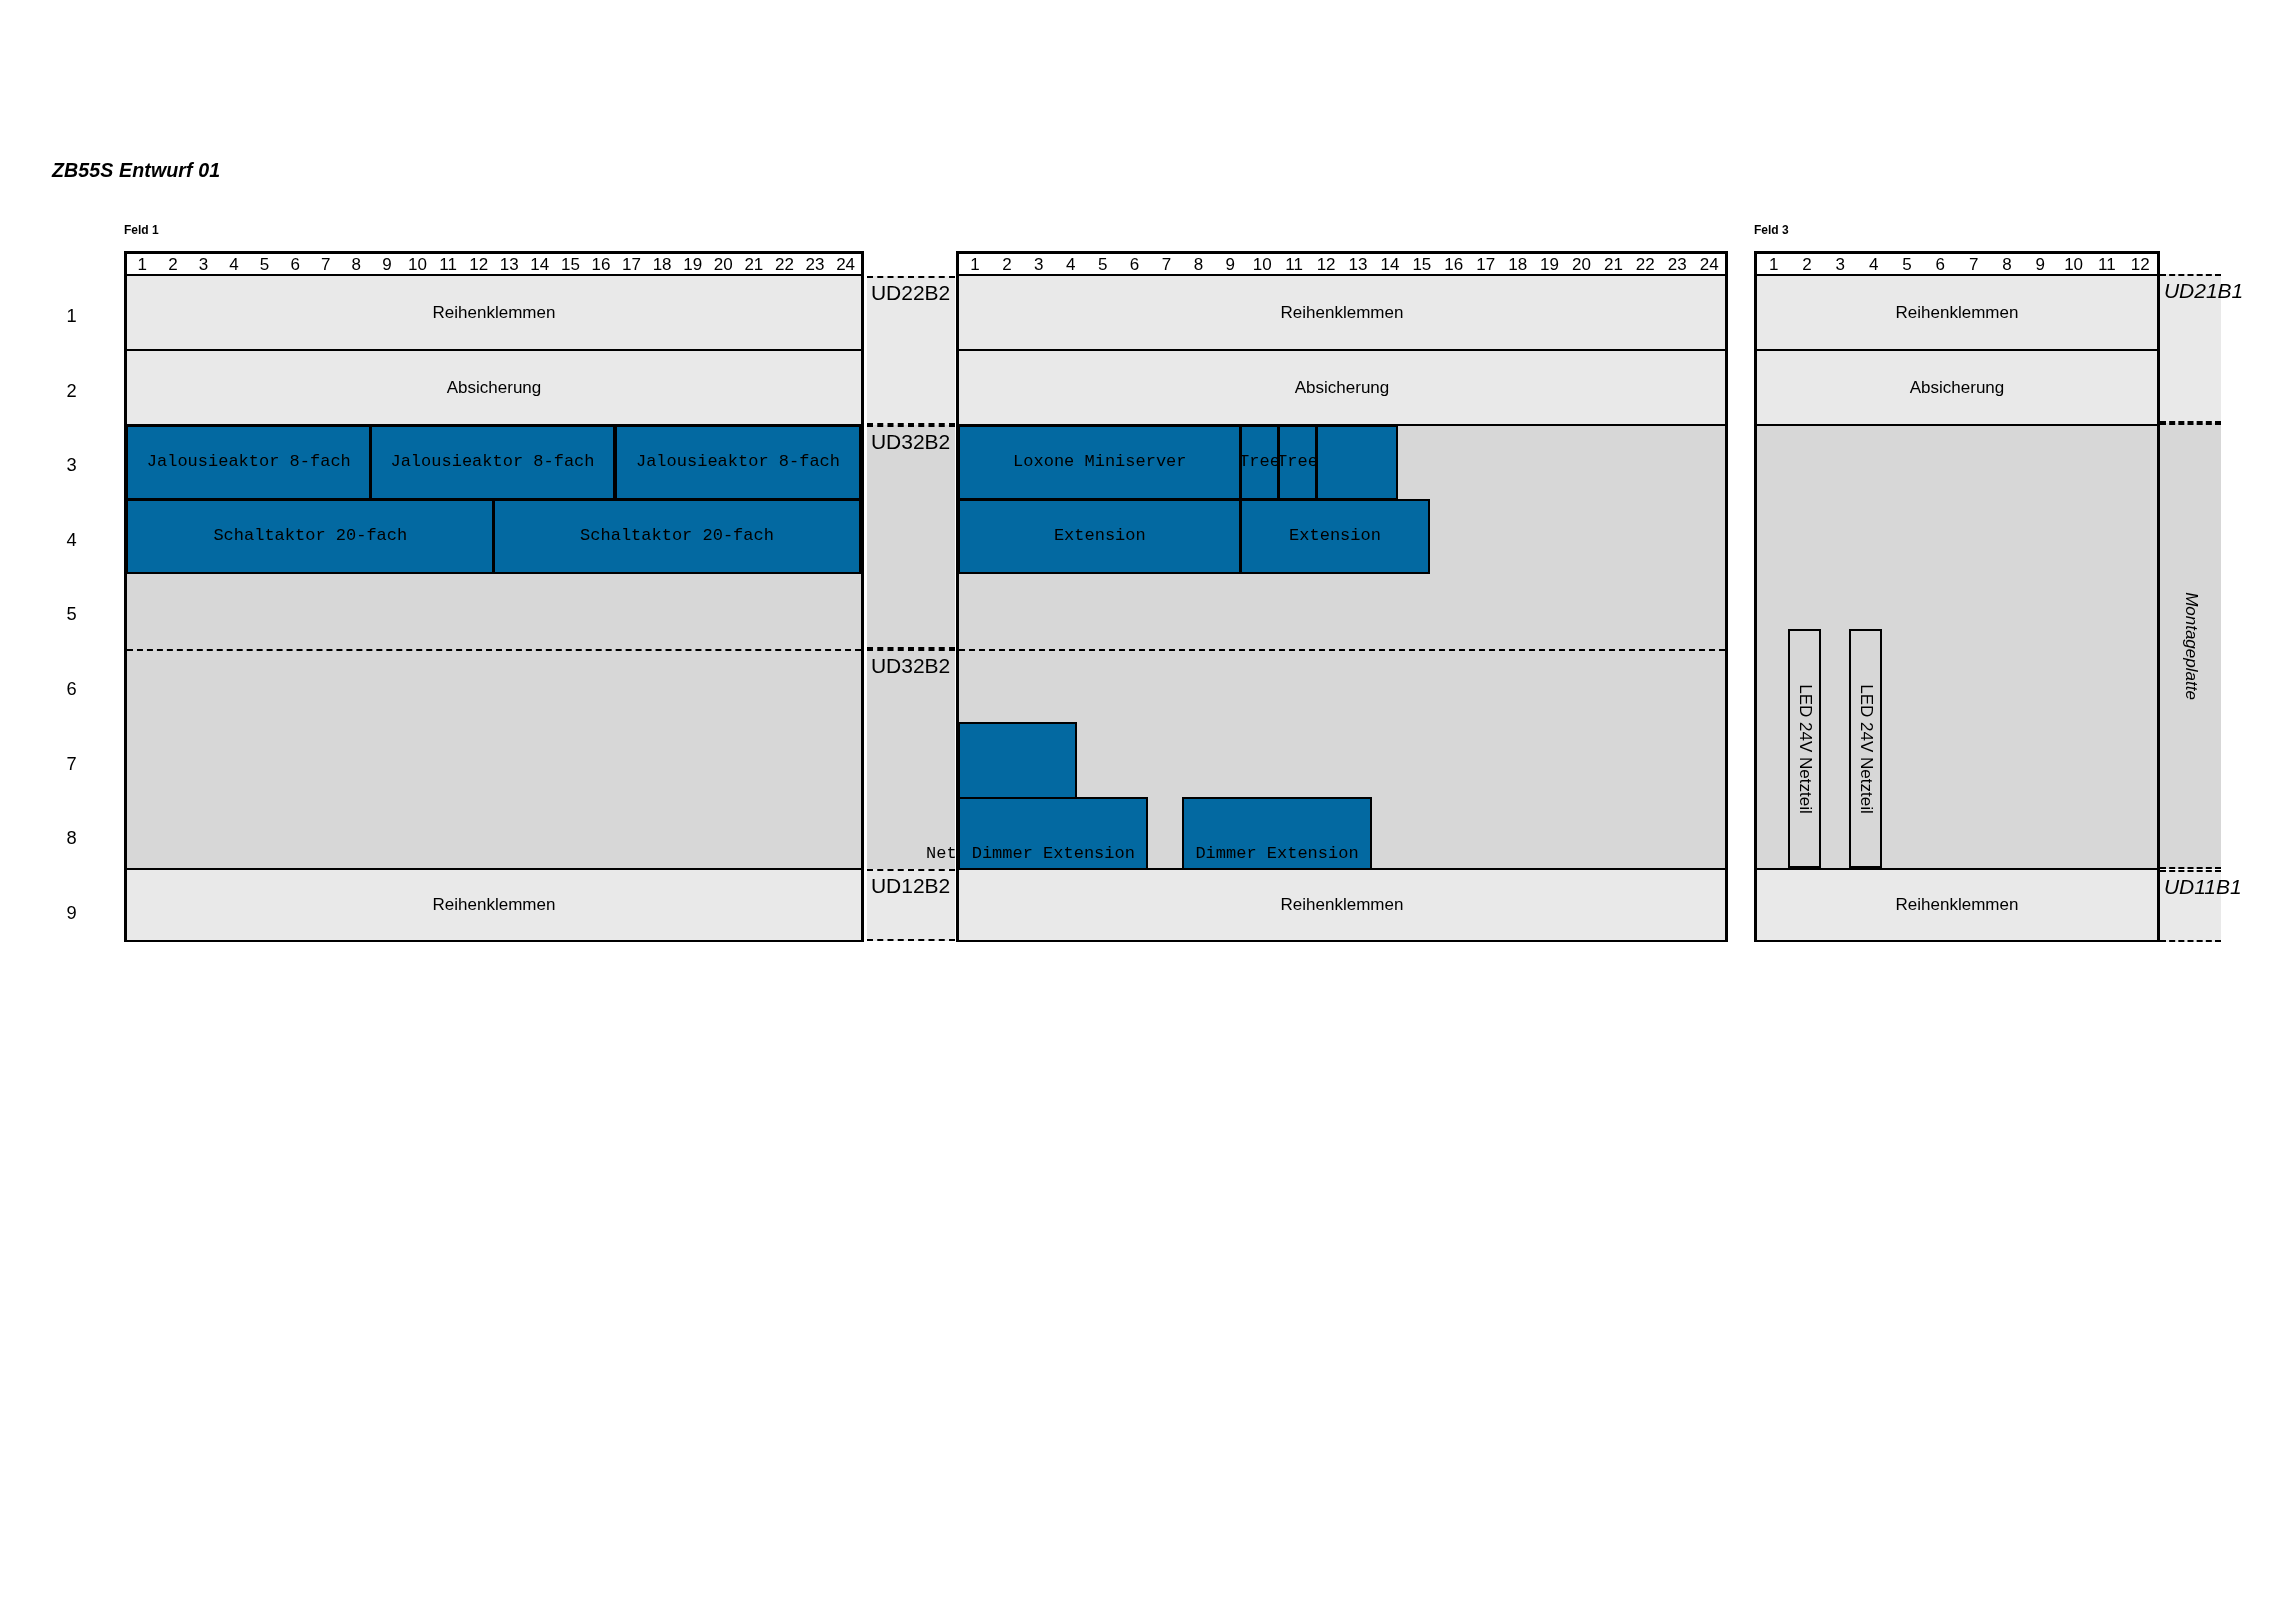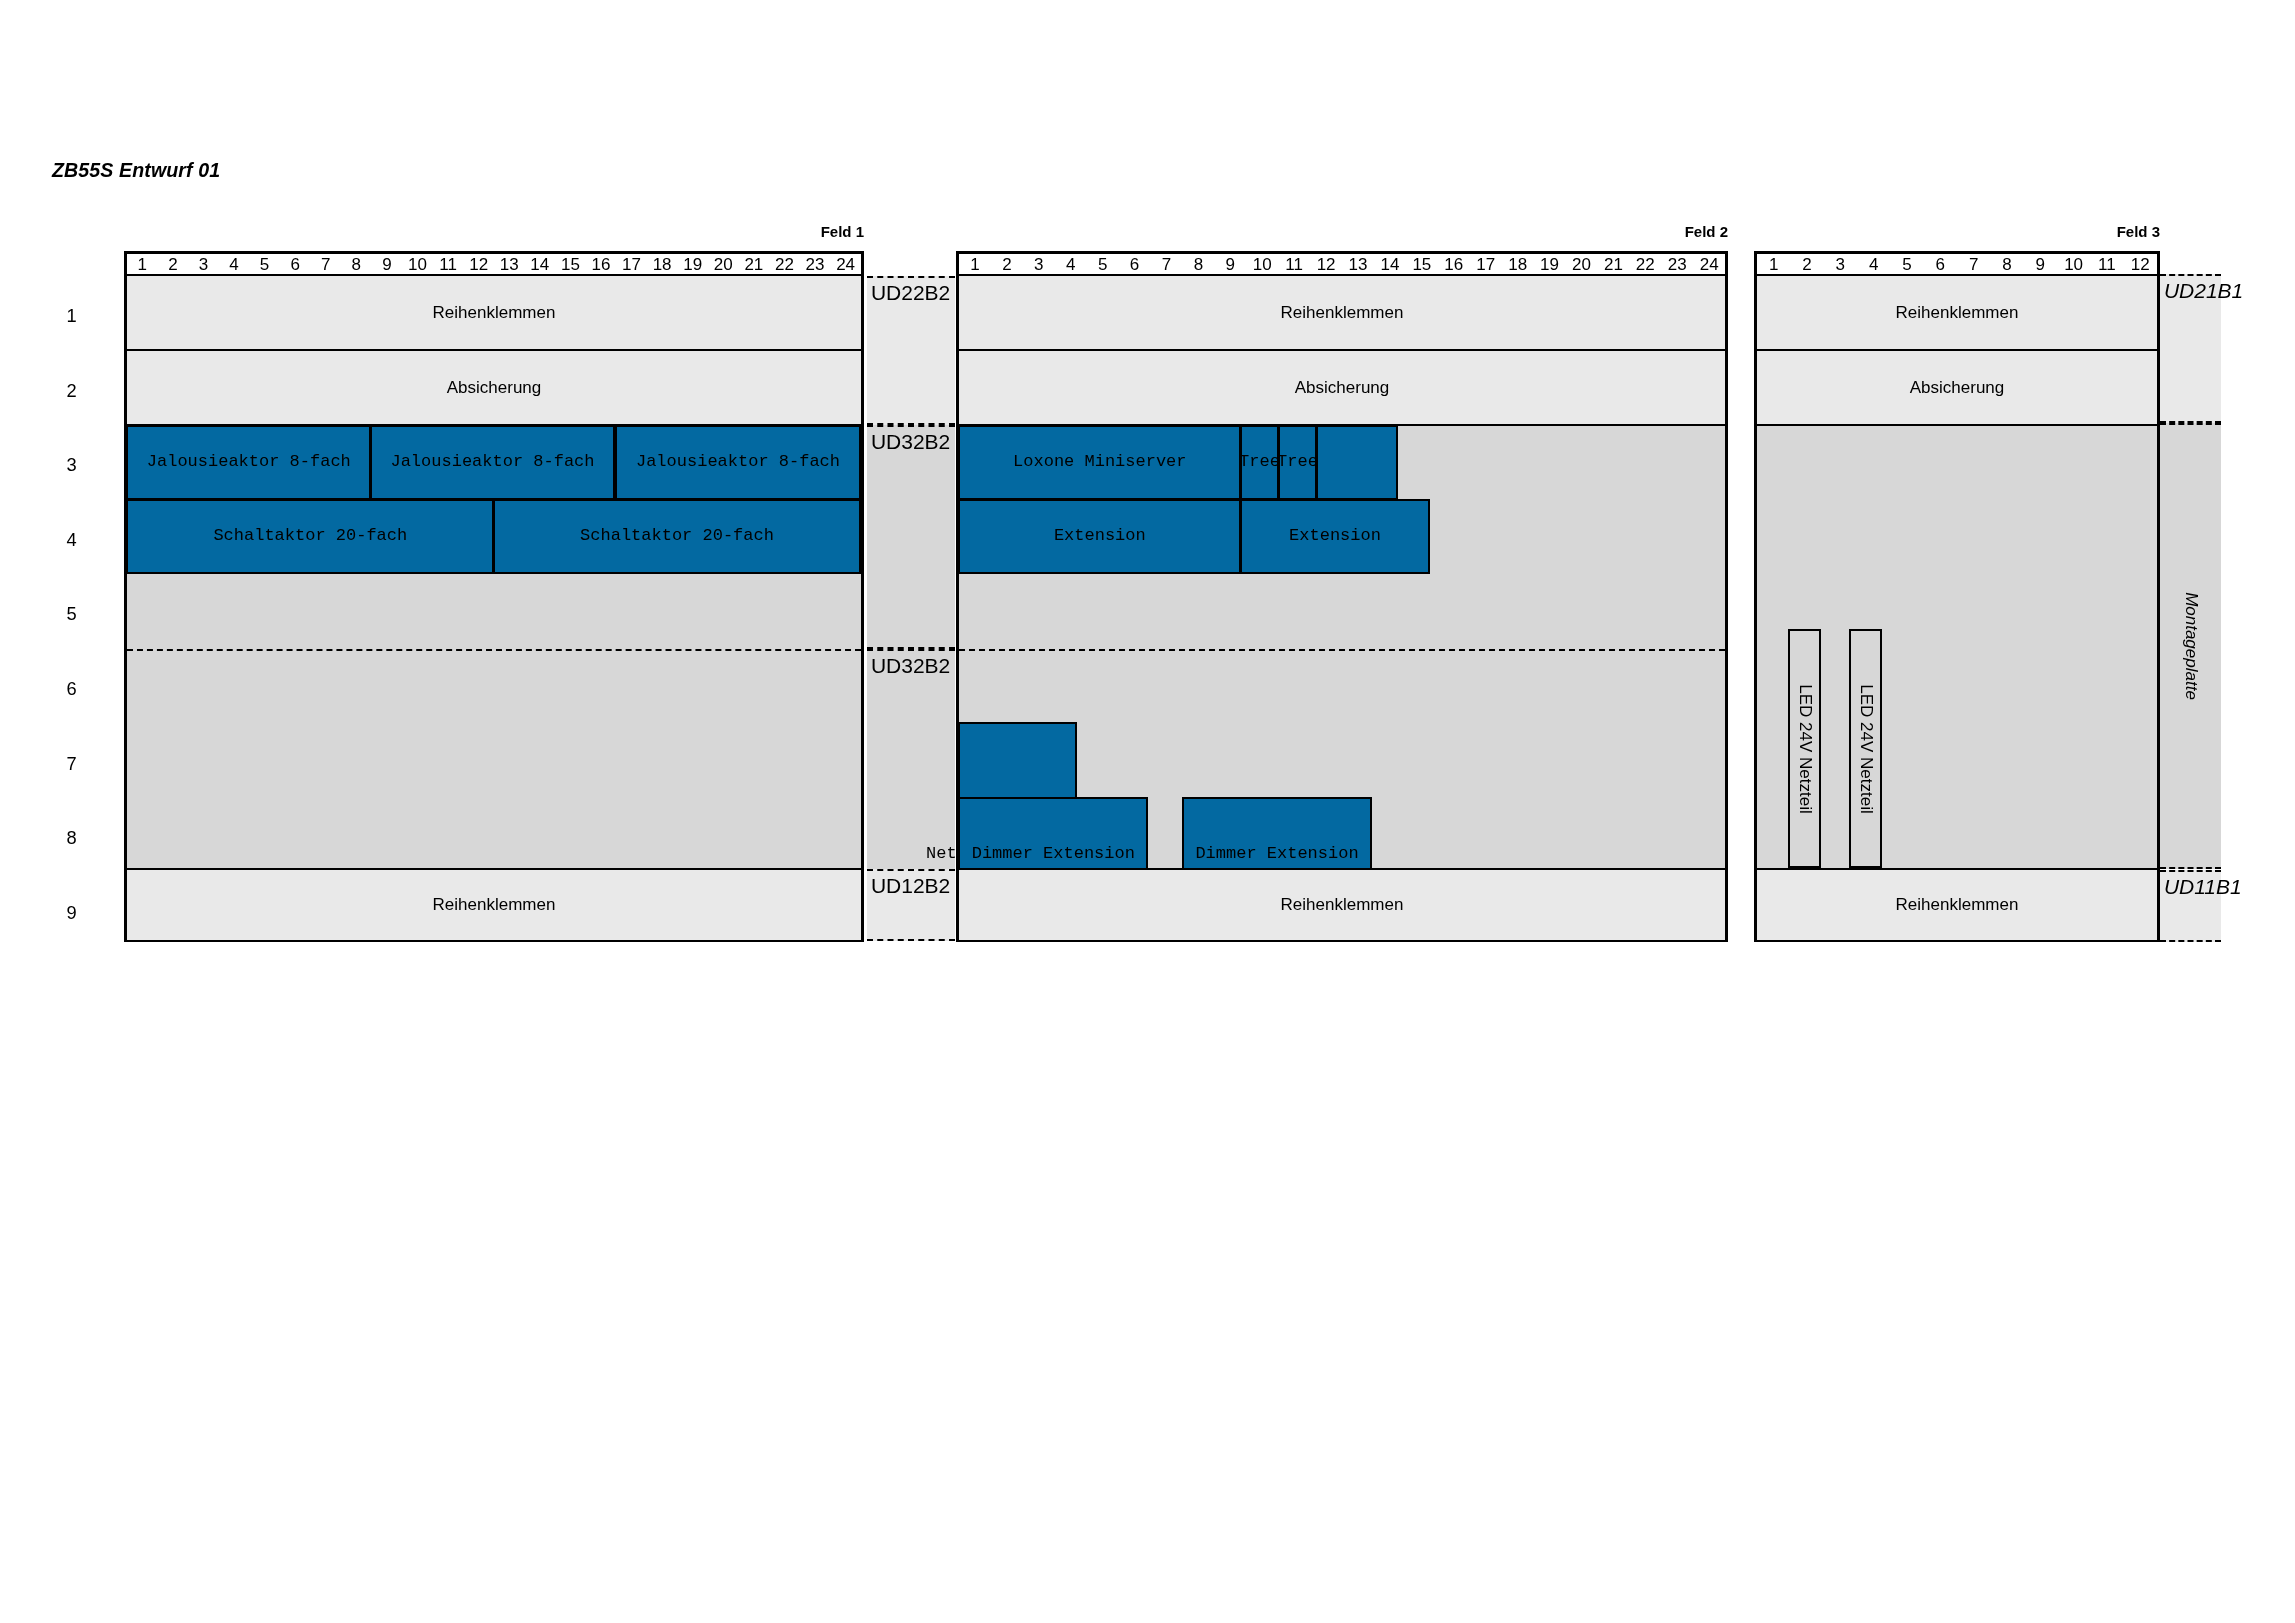--- a/index.html
+++ b/index.html
@@ -33,23 +33,23 @@
     position: absolute;
     left: 0;
     top: 0;
     width: 2295px;
     height: 982px;
   }
 
   
   .field-title {
     position: absolute;
-    font-size: 15px;
+    font-size: 12px;
     font-weight: bold;
-    text-align: right;
+    text-align: left;
     white-space: nowrap;
   }
 
   
   .colstrip {
     position: absolute;
     display: flex;
     background: #ffffff;
     border-top: 3.3px solid #000;
     border-left: 3.3px solid #000;
@@ -258,21 +258,20 @@
 
     <div class="udseg dark" style="top:398px; height:223px;">
       <span class="udlabel">UD32B2</span>
     </div>
 
     <div class="udseg light" style="top:618px; height:72px;">
       <span class="udlabel">UD12B2</span>
     </div>
   </div>
 
-  <div class="field-title" style="left:956px; top:223px; width:772px;">Feld 2</div>
 
   <div class="colstrip" id="cols-f2" style="left:956px; top:251px; width:772px; height:25px;">
       <div class="cnum">1</div>
       <div class="cnum">2</div>
       <div class="cnum">3</div>
       <div class="cnum">4</div>
       <div class="cnum">5</div>
       <div class="cnum">6</div>
       <div class="cnum">7</div>
       <div class="cnum">8</div>

